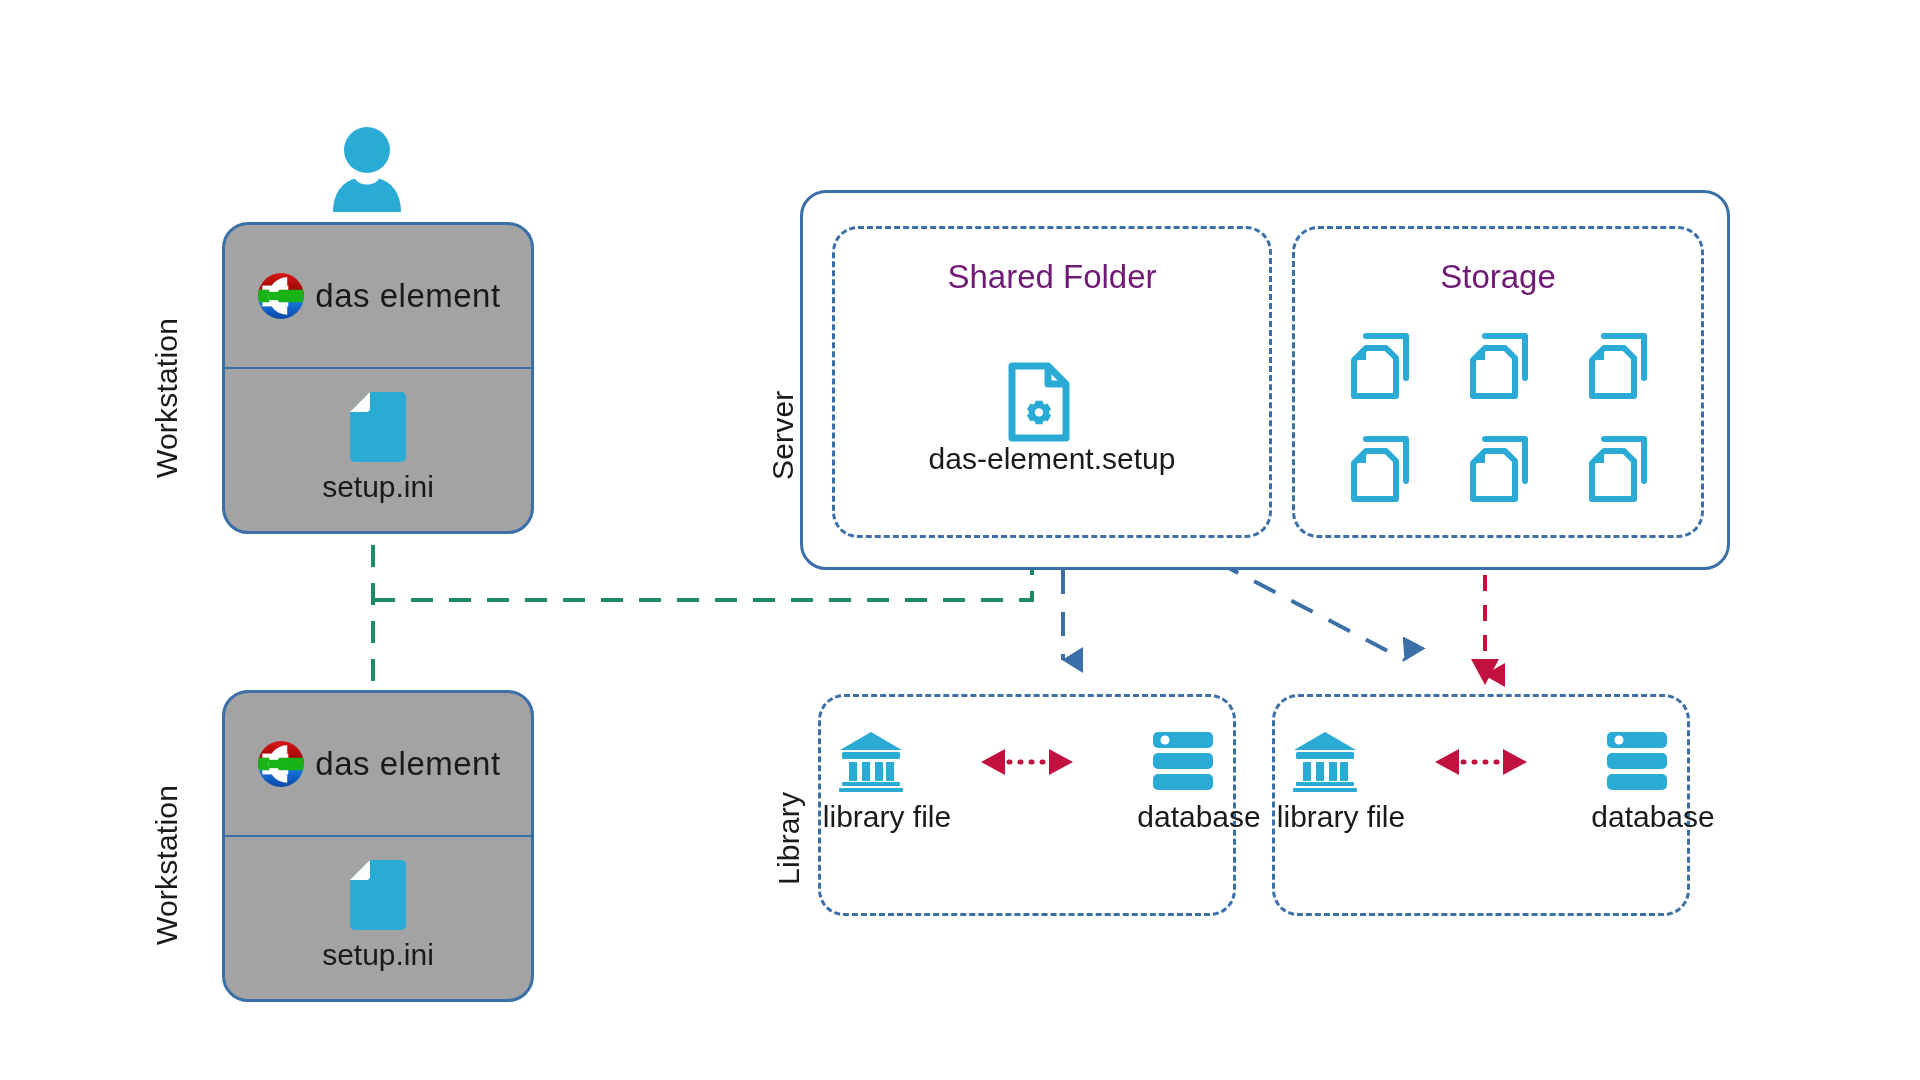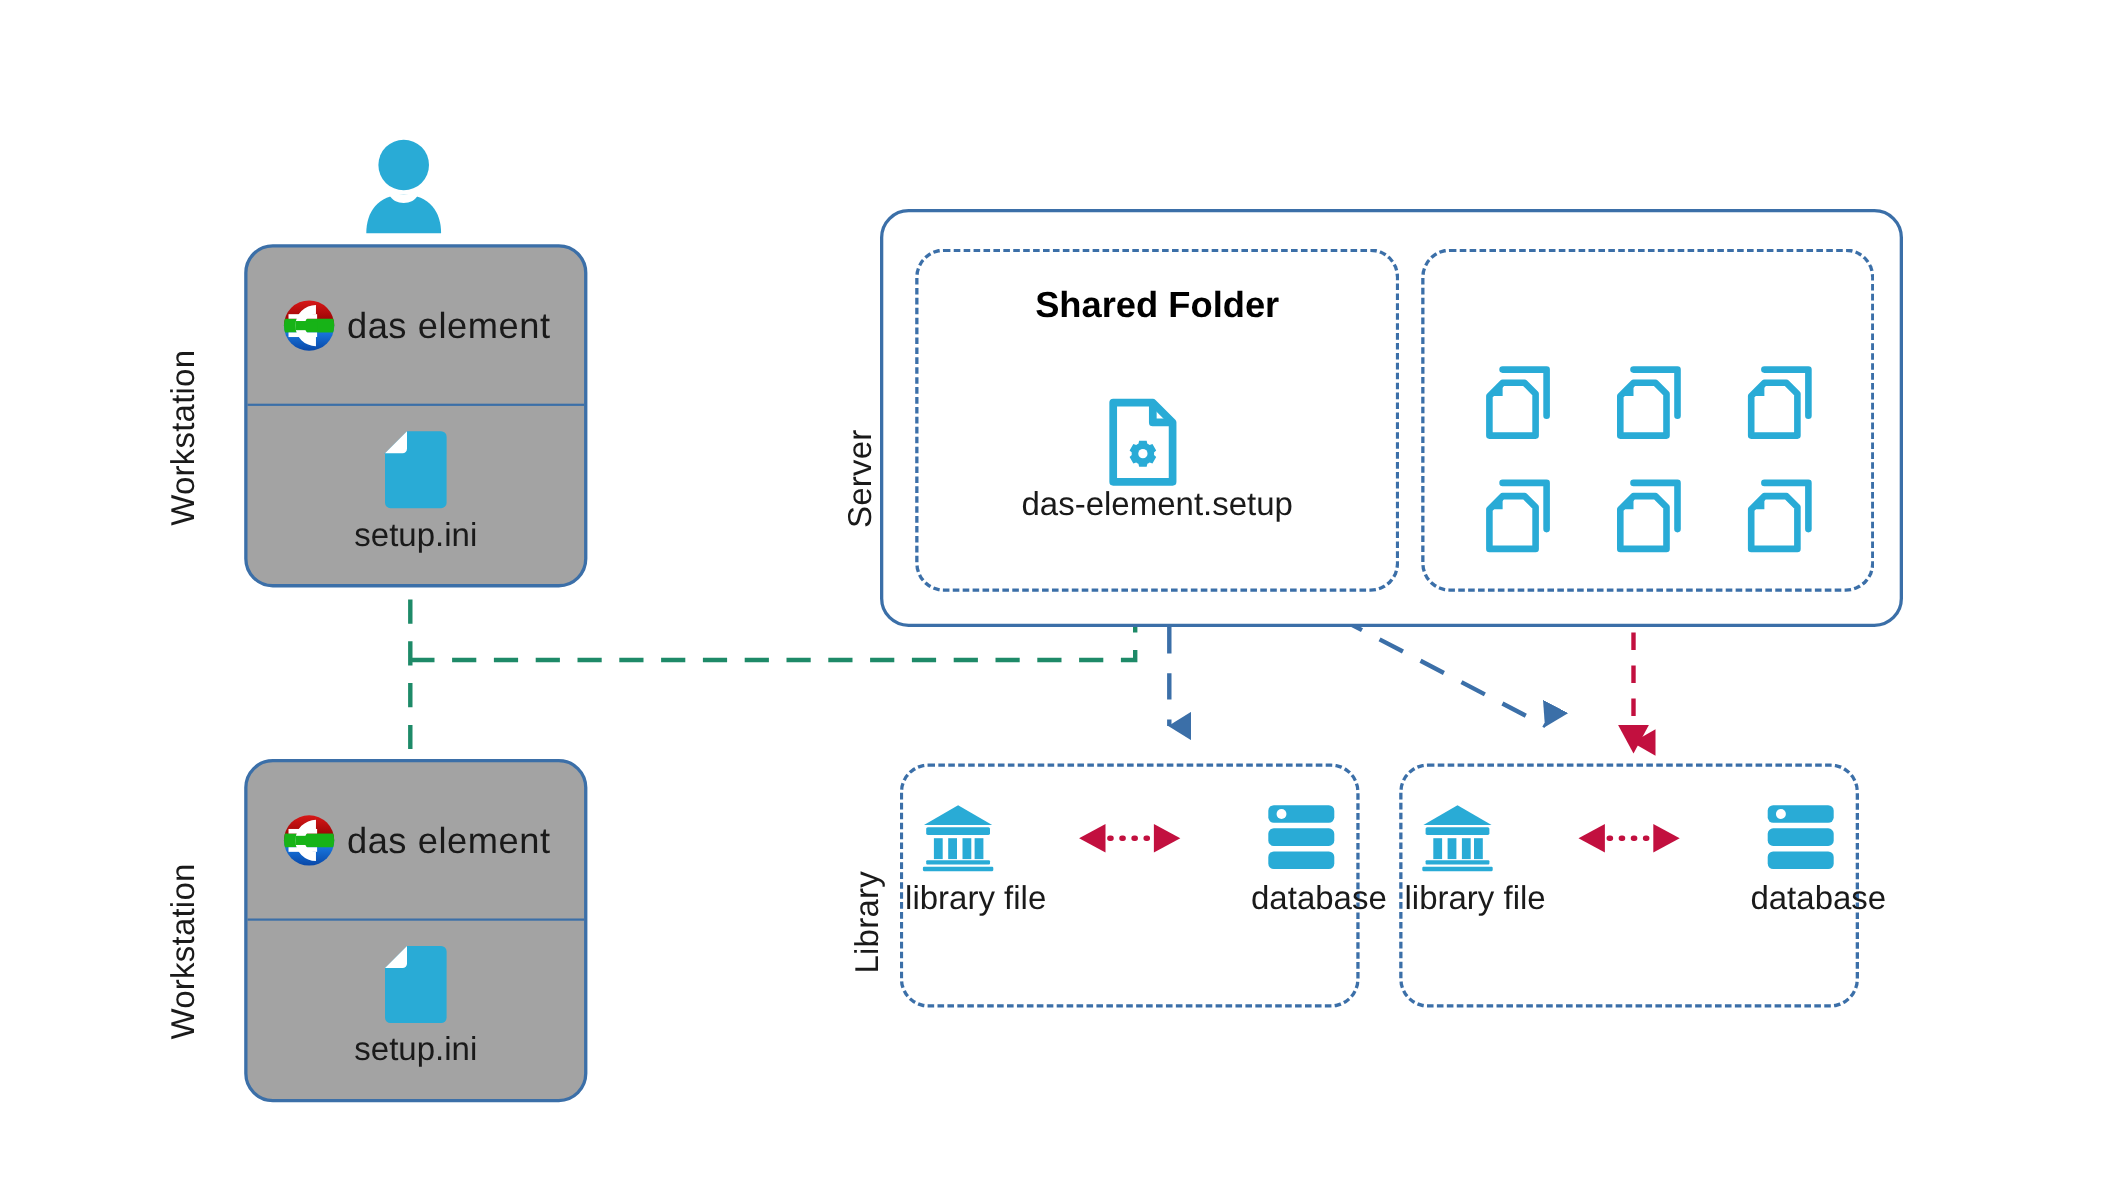--- a/index.html
+++ b/index.html
@@ -77,22 +77,21 @@
   
   .dashed-box {
     border: 3px dashed #3B6FA8;
     border-radius: 26px;
     background: transparent;
     box-sizing: border-box;
   }
   .zone-title {
     text-align: center;
     font-size: 33px;
-    color: #000000;
-    font-weight: bold;
+    color: #701a75;
   }
 
   
   .file-grid {
     display: grid;
     grid-template-columns: repeat(3, 1fr);
     grid-template-rows: repeat(2, 1fr);
     justify-items: center;
     align-items: center;
     height: 100%;
@@ -274,20 +273,21 @@
       <path d="M-5.5 -15 L5.5 -15 L6.6 -10.7 A11 11 0 0 1 9.8 -8.9 L14 -10.3 L19.5 -0.8 L16.3 2.2
                A11 11 0 0 1 16.3 5.8 L19.5 8.8 L14 18.3 L9.8 16.9 A11 11 0 0 1 6.6 18.7 L5.5 23
                L-5.5 23 L-6.6 18.7 A11 11 0 0 1 -9.8 16.9 L-14 18.3 L-19.5 8.8 L-16.3 5.8
                A11 11 0 0 1 -16.3 2.2 L-19.5 -0.8 L-14 -10.3 L-9.8 -8.9 A11 11 0 0 1 -6.6 -10.7 Z" fill="#29ABD6" transform="scale(0.62)"></path>
       <circle cx="0" cy="2.4" r="4.2" fill="#ffffff"></circle>
     </g>
   </svg>
   <div class="abs conf-caption" style="left:832px; top:442px; width:440px;">das-element.setup</div>
 
   <div class="abs dashed-box" style="left:1292px; top:226px; width:412px; height:312px;"></div>
+  <div class="abs zone-title" style="left:1292px; top:258px; width:412px;">Storage</div>
 
   <div class="abs" style="left:1300px; top:310px; width:396px; height:220px;">
     <div class="file-grid">
       <svg style="width:62px; height:68px;" viewBox="0 0 62 68">
         <path d="M18 4 L58 4 L58 46" fill="none" stroke="#29ABD6" stroke-width="6" stroke-linecap="round" stroke-linejoin="round"></path>
         <path d="M18 16 L38 16 L48 26 L48 64 L6 64 L6 28 Z" fill="none" stroke="#29ABD6" stroke-width="6" stroke-linejoin="round"></path>
         <path d="M18 16 L18 28 L6 28 Z" fill="#29ABD6"></path>
       </svg>
       <svg style="width:62px; height:68px;" viewBox="0 0 62 68">
         <path d="M18 4 L58 4 L58 46" fill="none" stroke="#29ABD6" stroke-width="6" stroke-linecap="round" stroke-linejoin="round"></path>

